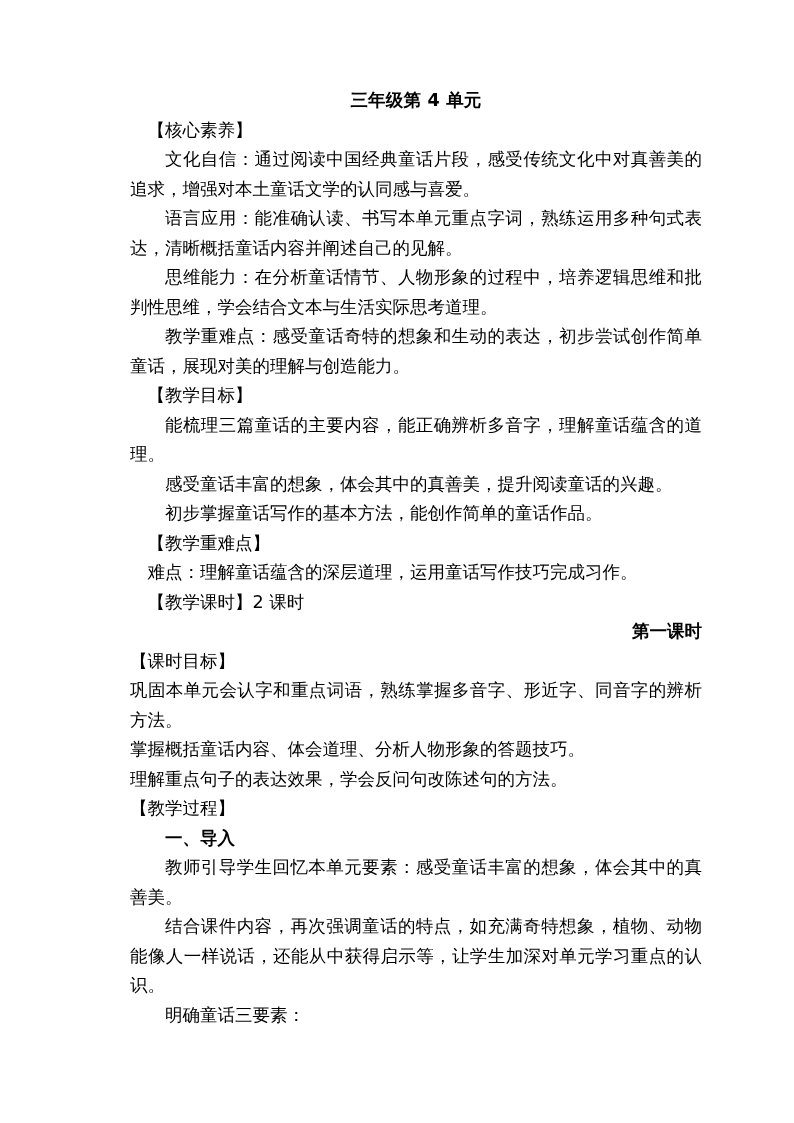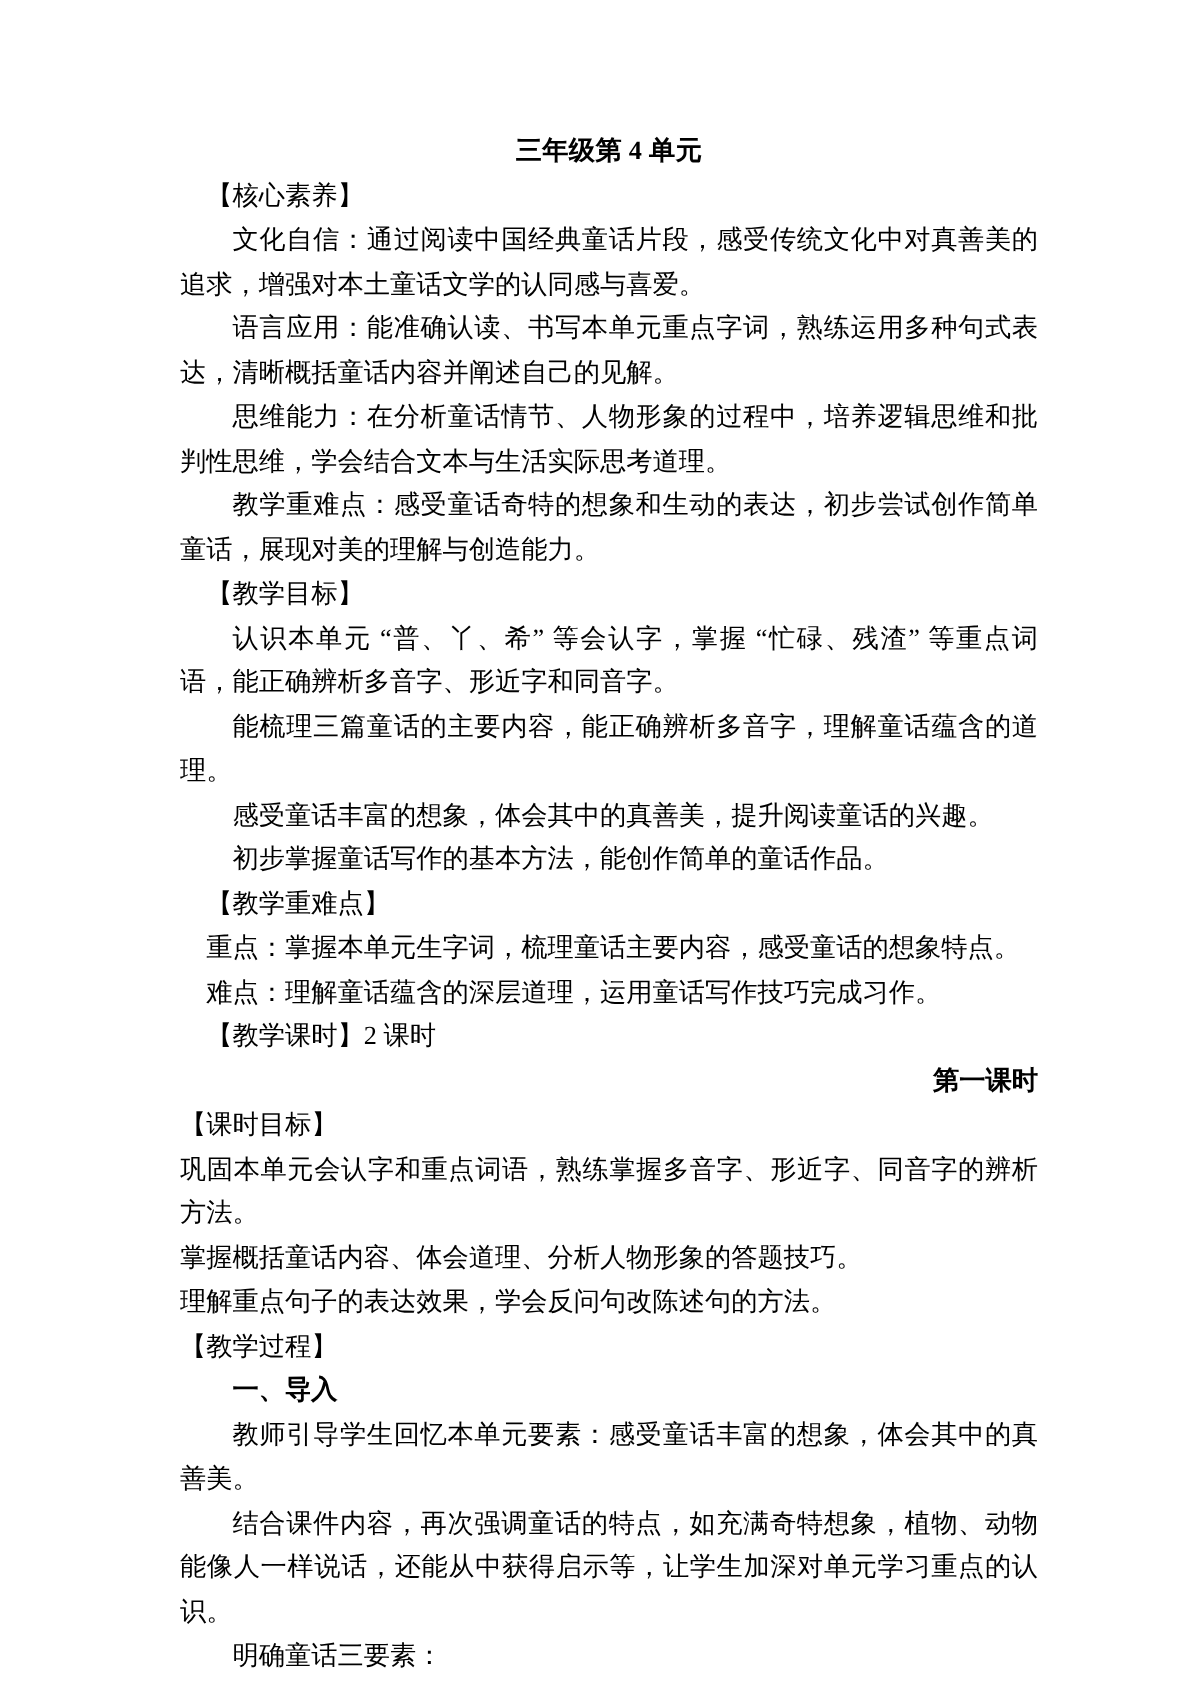--- a/index.html
+++ b/index.html
@@ -14,24 +14,23 @@
     position: relative;
     overflow: hidden;
     font-family: "DejaVu Sans", "Liberation Sans", sans-serif;
     color: #000000;
     -webkit-font-smoothing: none;
   }
 
   
   .page {
     position: absolute;
-    left: 120px;
+    left: 130px;
     top: 86px;
     width: 572px;
-    font-family: Liberation Serif, serif;
   }
 
   .doc-title {
     text-align: center;
     font-size: 17.5px;
     line-height: 29.5px;
     margin: 0 0 0 0;
     letter-spacing: 0.2px;
     white-space: nowrap;
   }
@@ -67,27 +66,25 @@
 
   <h1 class="doc-title">三年级第 4 单元</h1>
 
   <p class="line ind-1">【核心素养】</p>
   <p class="line ind-2">文化自信：通过阅读中国经典童话片段，感受传统文化中对真善美的追求，增强对本土童话文学的认同感与喜爱。</p>
   <p class="line ind-2">语言应用：能准确认读、书写本单元重点字词，熟练运用多种句式表达，清晰概括童话内容并阐述自己的见解。</p>
   <p class="line ind-2">思维能力：在分析童话情节、人物形象的过程中，培养逻辑思维和批判性思维，学会结合文本与生活实际思考道理。</p>
   <p class="line ind-2">教学重难点：感受童话奇特的想象和生动的表达，初步尝试创作简单童话，展现对美的理解与创造能力。</p>
 
   <p class="line ind-1">【教学目标】</p>
-  <p class="line ind-2">认识本单元 “普、丫、希” 等会认字，掌握 “忙碌、残渣” 等重点词语，能正确辨析多音字、形近字和同音字。</p>
   <p class="line ind-2">能梳理三篇童话的主要内容，能正确辨析多音字，理解童话蕴含的道理。</p>
   <p class="line ind-2">感受童话丰富的想象，体会其中的真善美，提升阅读童话的兴趣。</p>
   <p class="line ind-2">初步掌握童话写作的基本方法，能创作简单的童话作品。</p>
 
   <p class="line ind-1">【教学重难点】</p>
-  <p class="line ind-1">重点：掌握本单元生字词，梳理童话主要内容，感受童话的想象特点。</p>
   <p class="line ind-1">难点：理解童话蕴含的深层道理，运用童话写作技巧完成习作。</p>
   <p class="line ind-1">【教学课时】2 课时</p>
 
   <h2 class="section-title">第一课时</h2>
 
   <p class="line ind-0">【课时目标】</p>
   <p class="line ind-0">巩固本单元会认字和重点词语，熟练掌握多音字、形近字、同音字的辨析方法。</p>
   <p class="line ind-0">掌握概括童话内容、体会道理、分析人物形象的答题技巧。</p>
   <p class="line ind-0">理解重点句子的表达效果，学会反问句改陈述句的方法。</p>
 

